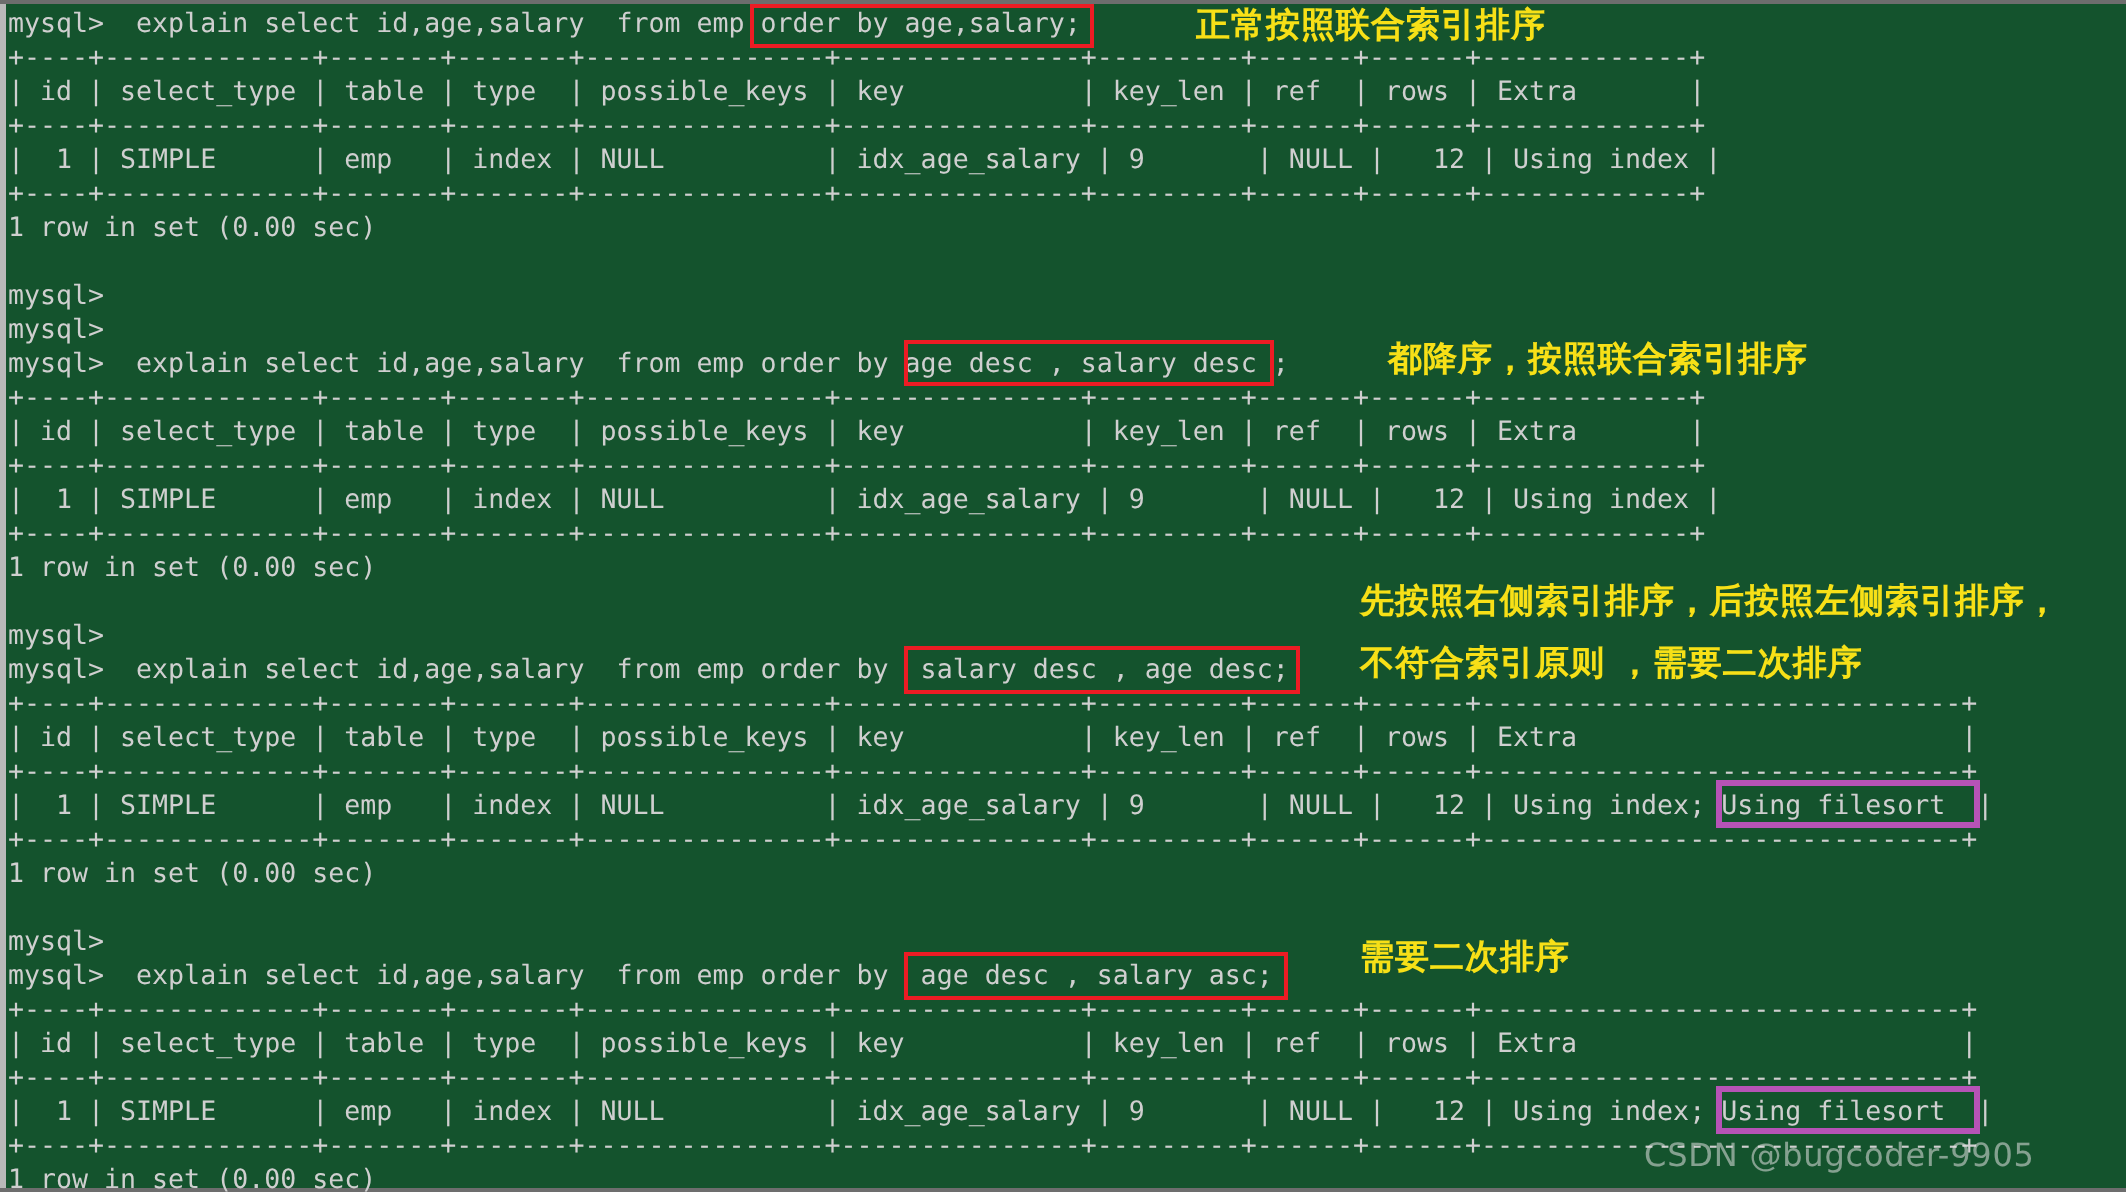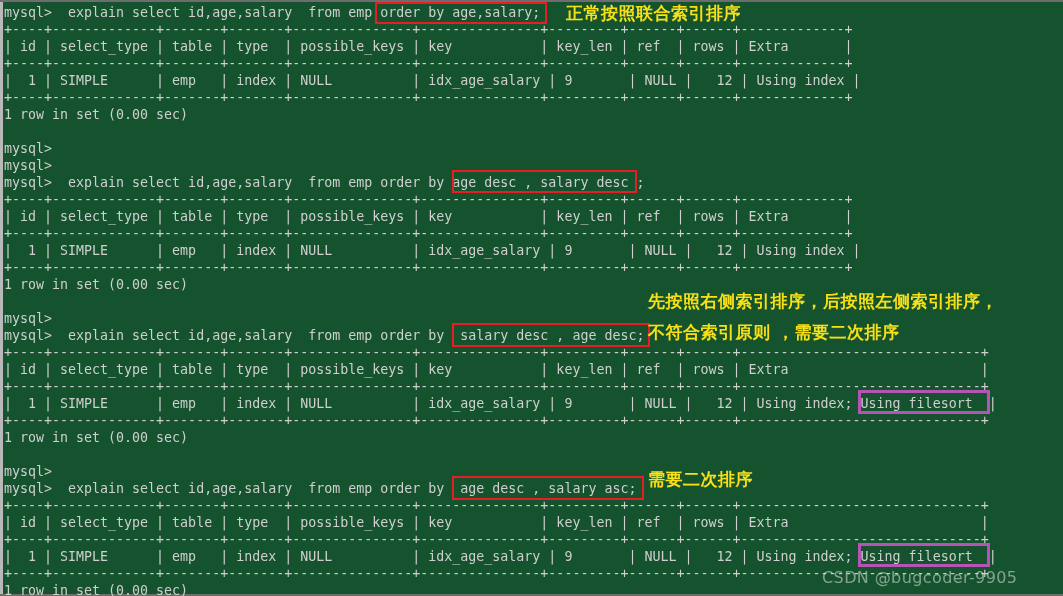--- a/index.html
+++ b/index.html
@@ -44,20 +44,21 @@
   
   .anno {
     position: absolute;
     white-space: pre;
     font-family: "DejaVu Sans", "Liberation Sans", sans-serif;
     font-weight: bold;
     font-size: 17px;
     line-height: 20px;
     color: #f7e017;
     letter-spacing: 0.5px;
+    margin-left: 32px;
   }
 
   
   .box-red {
     position: absolute;
     border: 2px solid #ec1c24;
     box-sizing: border-box;
     pointer-events: none;
   }
   
@@ -130,20 +131,21 @@
   <div class="box-red" style="left:375px; top:2px;   width:172px; height:22px;"></div>
   <div class="box-red" style="left:452px; top:170px; width:185px; height:23px;"></div>
   <div class="box-red" style="left:452px; top:323px; width:198px; height:24px;"></div>
   <div class="box-red" style="left:452px; top:476px; width:192px; height:24px;"></div>
 
   <div class="box-purple" style="left:858px; top:390px; width:132px; height:24px;"></div>
   <div class="box-purple" style="left:858px; top:543px; width:132px; height:24px;"></div>
 
   <div class="anno" style="left:566px; top:3px;">正常按照联合索引排序</div>
 
+  <div class="anno" style="left:662px; top:170px;">都降序，按照联合索引排序</div>
 
   <div class="anno" style="left:648px; top:322px;">不符合索引原则 ，需要二次排序</div>
   <div class="anno" style="left:648px; top:291px;">先按照右侧索引排序，后按照左侧索引排序，</div>
 
   <div class="anno" style="left:648px; top:469px;">需要二次排序</div>
 
   <div class="watermark" style="left:822px; top:568px;">CSDN @bugcoder-9905</div>
 
 </div>
 

